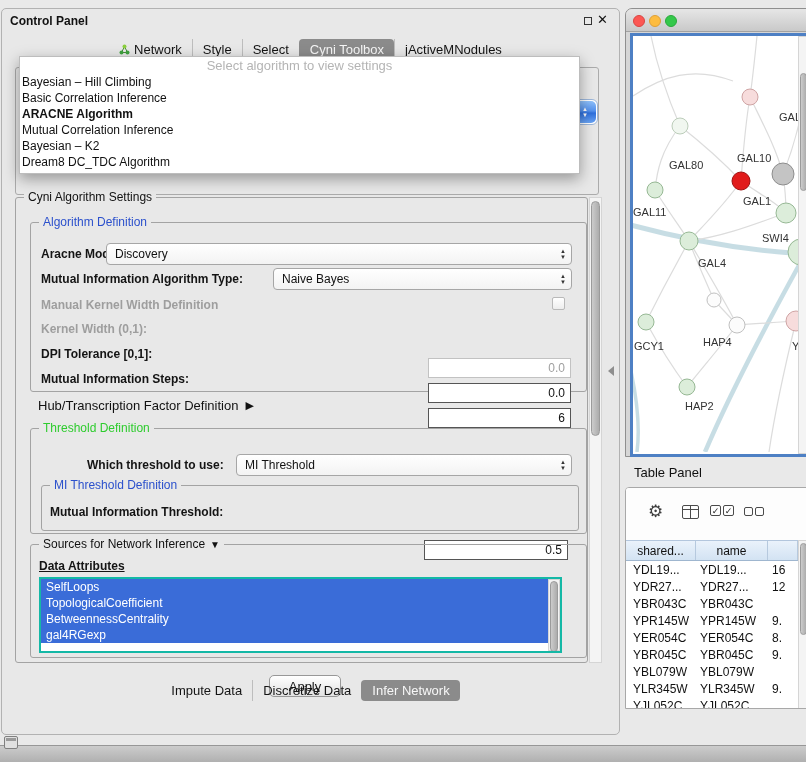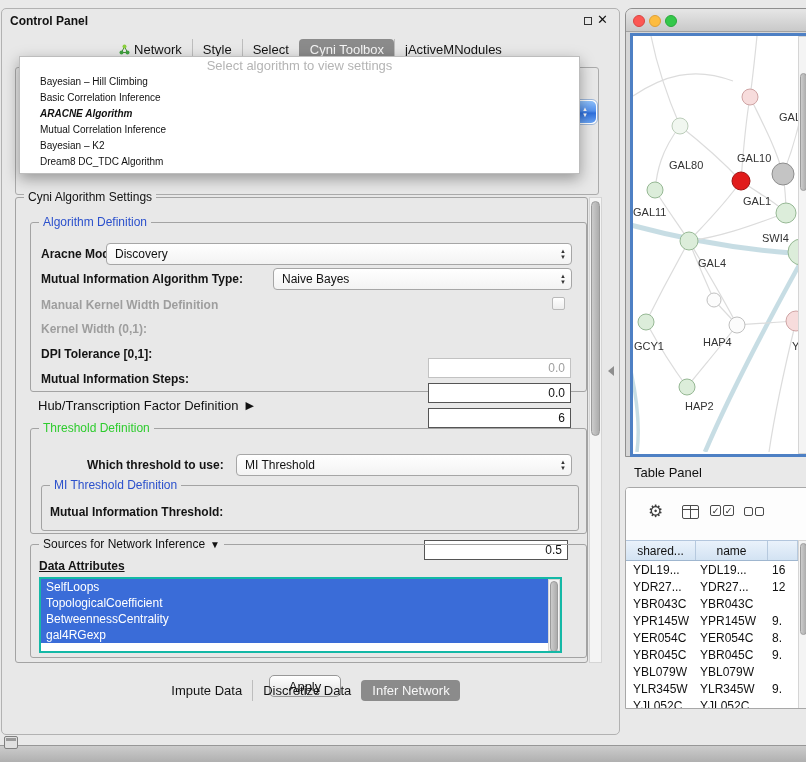--- a/index.html
+++ b/index.html
@@ -47,22 +47,22 @@
   .hidden-group{position:absolute;left:13px;top:58px;width:584px;height:128px;border:1px solid #ababab;border-radius:3px;}
   .algo-combo{position:absolute;left:229px;top:90px;width:367px;height:26px;background:#fff;
               border:1px solid #9db7da;border-radius:6px;z-index:2;}
   .blue-btn{position:absolute;top:1px;right:1px;bottom:1px;width:22px;border-radius:0 5px 5px 0;
             background:linear-gradient(#8fc1fb 0%,#5592ee 45%,#2e6fdc 55%,#6aa4f4 100%);
             display:flex;flex-direction:column;align-items:center;justify-content:center;gap:1px;color:#fff;}
   .blue-btn span{font-size:6px;line-height:5px;}
   .popup{position:absolute;left:17px;top:47px;width:561px;height:118px;background:#fff;
          border:1px solid #bdbdbd;box-shadow:0 5px 14px rgba(0,0,0,.35);z-index:40;}
   .popup-header{height:17px;line-height:17px;text-align:center;color:#b4b4b4;font-size:13px;}
-  .dd-item{height:16px;line-height:16px;font-size:10px;padding-left:20px;white-space:nowrap;}
-  .dd-selected{font-weight:bold;font-style:italic;}
+  .dd-item{height:16px;line-height:16px;font-size:12px;padding-left:2px;white-space:nowrap;}
+  .dd-selected{font-weight:bold;}
   .settings-group{left:13px;top:188px;width:573px;height:466px;padding-left:25px;}
   .algdef{left:14px;top:24px;width:557px;height:170px;}
   .thr-group{left:14px;top:230px;width:557px;height:106px;}
   .mi-group{left:10px;top:56px;width:538px;height:46px;}
   .src-group{left:14px;top:346px;width:557px;height:114px;}
   .hub-row{position:absolute;left:22px;top:200px;font-size:13px;display:flex;align-items:center;gap:7px;}
   .settings-scroll{left:587px;top:188px;width:13px;height:466px;}
   .attr-list{position:absolute;left:8px;top:32px;width:523px;height:76px;background:#fff;
              border:2px solid #14b8a6;overflow:hidden;}
   .attr-items{position:absolute;left:0;top:0;right:12px;}

